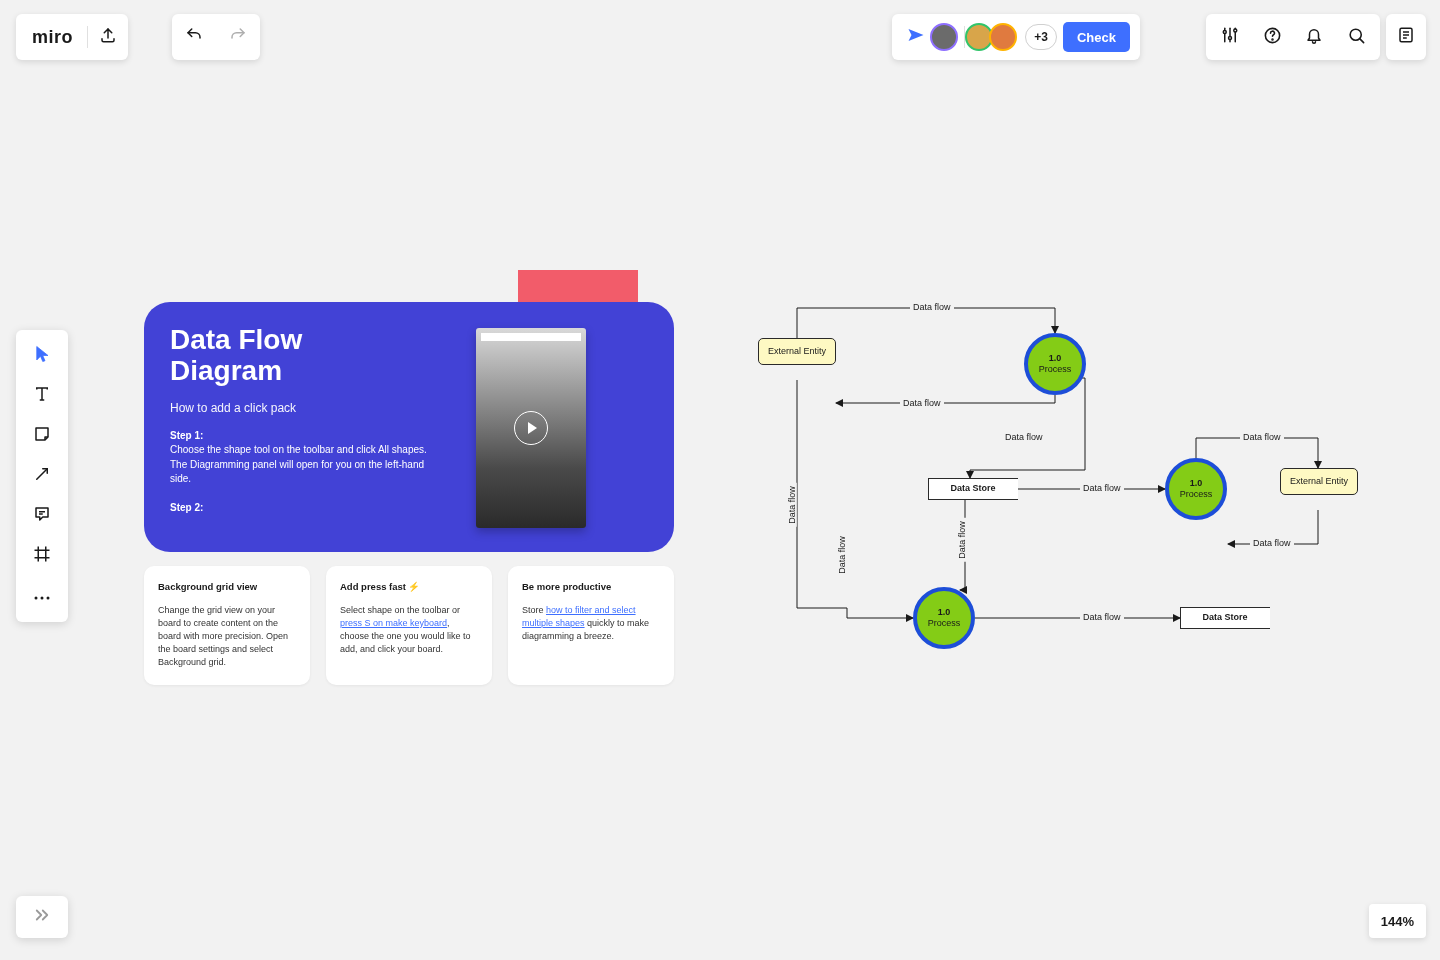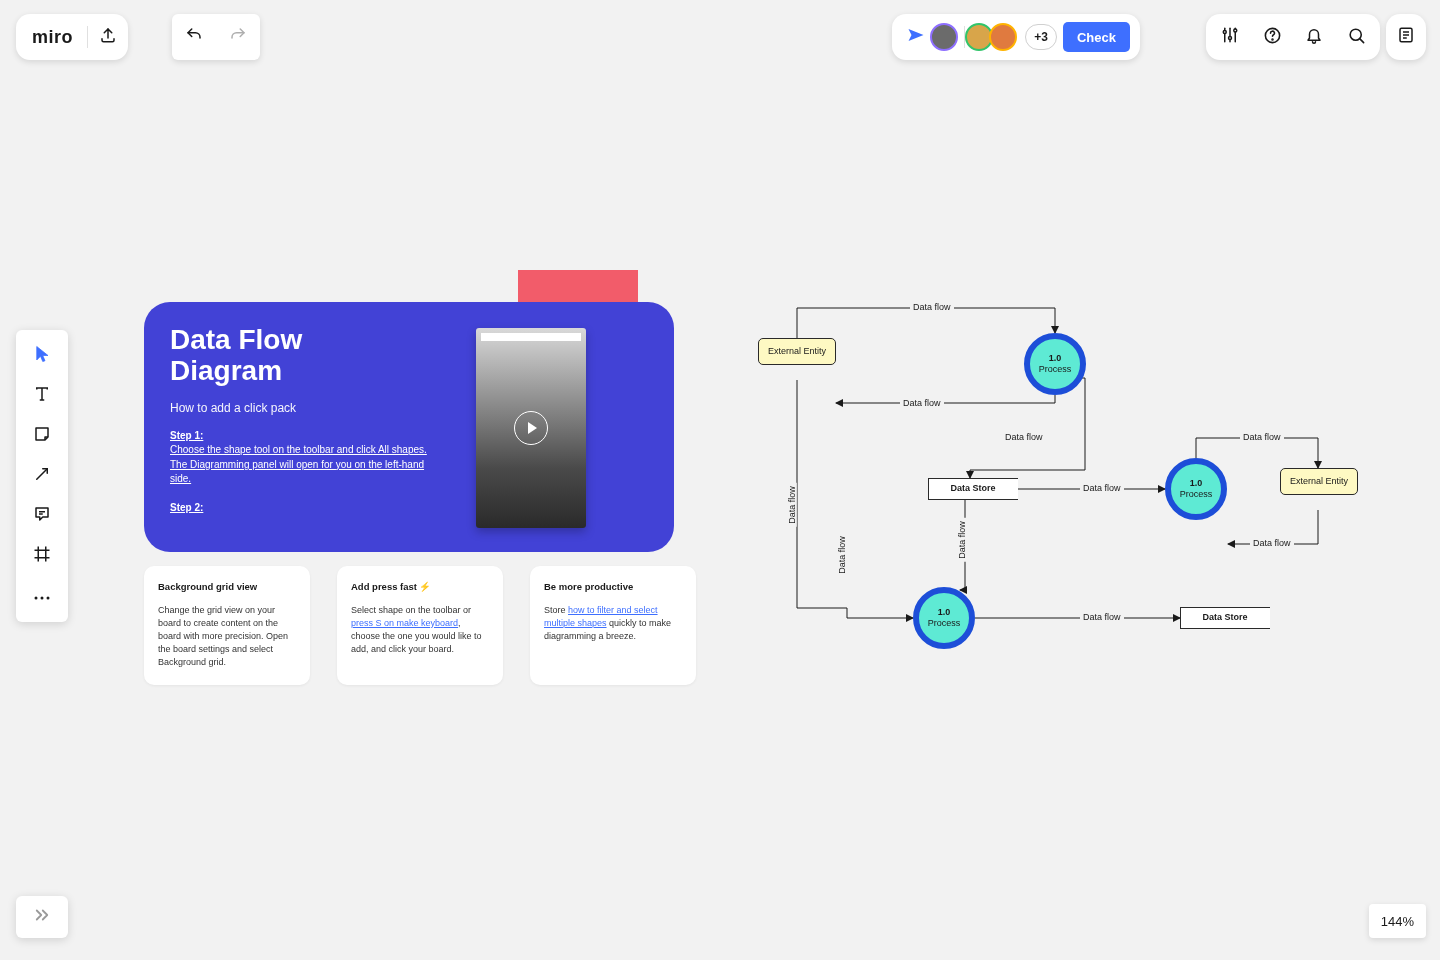--- a/index.html
+++ b/index.html
@@ -1,19 +1,19 @@
 <!DOCTYPE html>
 <html><head>
 <meta charset="utf-8">
 <style>
   *{box-sizing:border-box;margin:0;padding:0;font-family:-apple-system,BlinkMacSystemFont,"Segoe UI",Helvetica,Arial,sans-serif;}
   body{width:1440px;height:960px;background:#f2f2f2;position:relative;overflow:hidden;color:#1a1a1a;}
   
   .top-left, .top-right, .top-share, .top-notes{
-    position:absolute;top:14px;background:#fff;border-radius:14px;
+    position:absolute;top:14px;background:#fff;border-radius:6px;
     box-shadow:0 2px 6px rgba(0,0,0,.12);height:46px;display:flex;align-items:center;
   }
   .top-left{left:16px;}
   .top-left .logo{padding:0 14px 0 16px;font-weight:800;font-size:18px;letter-spacing:.5px;}
   .top-left .sep{width:1px;height:22px;background:#e0e0e0;}
   .top-left .tb{width:40px;height:46px;display:flex;align-items:center;justify-content:center;cursor:pointer;}
   .history{left:172px;position:absolute;top:14px;background:#fff;border-radius:6px;box-shadow:0 2px 6px rgba(0,0,0,.12);height:46px;display:flex;align-items:center;}
   .history .tb{width:44px;height:46px;display:flex;align-items:center;justify-content:center;cursor:pointer;}
   .history .tb.disabled{opacity:.35;cursor:default;}
 
@@ -35,46 +35,46 @@
   .top-notes{right:14px;width:40px;justify-content:center;cursor:pointer;}
 
   
   .left-toolbar{position:absolute;left:16px;top:330px;width:52px;background:#fff;border-radius:6px;box-shadow:0 2px 10px rgba(0,0,0,.14);padding:6px 0;display:flex;flex-direction:column;align-items:center;}
   .left-toolbar .tool{width:52px;height:40px;display:flex;align-items:center;justify-content:center;cursor:pointer;}
   .left-toolbar .tool.select svg path{fill:#3e6fff;stroke:#3e6fff;}
 
   .left-expand{position:absolute;left:16px;bottom:22px;width:52px;height:42px;background:#fff;border-radius:6px;box-shadow:0 2px 10px rgba(0,0,0,.14);display:flex;align-items:center;justify-content:center;cursor:pointer;}
 
   
-  .zoom{position:absolute;right:14px;bottom:22px;background:#fff;border-radius:4px;box-shadow:0 2px 6px rgba(0,0,0,.12);height:34px;padding:0 12px;display:flex;align-items:center;font-size:13px;font-weight:400;cursor:pointer;}
+  .zoom{position:absolute;right:14px;bottom:22px;background:#fff;border-radius:4px;box-shadow:0 2px 6px rgba(0,0,0,.12);height:34px;padding:0 12px;display:flex;align-items:center;font-size:13px;font-weight:700;cursor:pointer;}
 
   
   .info-card{position:absolute;left:144px;top:302px;width:530px;height:250px;background:#4242d6;border-radius:26px;color:#fff;padding:22px 26px;}
   .info-card h1{font-size:28px;font-weight:800;line-height:1.12;}
   .info-card .sub{margin-top:14px;font-size:12px;opacity:.95;}
-  .info-card .step{margin-top:14px;font-size:10px;line-height:1.45;max-width:260px;text-decoration:underline;}
+  .info-card .step{margin-top:14px;font-size:10px;line-height:1.45;max-width:260px;}
   .info-card .step b{display:block;font-size:10px;}
 
   .red-shape{position:absolute;left:508px;top:270px;width:130px;height:260px;pointer-events:none;}
 
   .video-thumb{position:absolute;left:476px;top:328px;width:110px;height:200px;background:linear-gradient(#d9d9d9,#4a4a4a 70%,#2a2a2a);border-radius:3px;display:flex;align-items:center;justify-content:center;cursor:pointer;box-shadow:0 4px 10px rgba(0,0,0,.25);}
   .video-thumb::before{content:"";position:absolute;top:5px;left:5px;right:5px;height:8px;background:#fff;}
   .play-btn{width:34px;height:34px;border-radius:50%;border:1.6px solid #fff;display:flex;align-items:center;justify-content:center;}
   .play-btn::after{content:"";display:block;border-left:9px solid #fff;border-top:6px solid transparent;border-bottom:6px solid transparent;margin-left:3px;}
 
-  .tips{position:absolute;left:144px;top:566px;display:flex;gap:27px;}
+  .tips{position:absolute;left:144px;top:566px;display:flex;gap:16px;}
   .tip{width:166px;background:#fff;border-radius:10px;padding:14px 14px 16px;font-size:9px;color:#333;line-height:1.45;box-shadow:0 1px 3px rgba(0,0,0,.06);}
   .tip .title{font-weight:700;font-size:9.5px;color:#1a1a1a;margin-bottom:10px;}
   .tip a{color:#3e6fff;text-decoration:underline;}
 
   
   .diagram{position:absolute;left:750px;top:300px;width:640px;height:340px;}
   .node{position:absolute;font-size:9px;text-align:center;display:flex;flex-direction:column;align-items:center;justify-content:center;line-height:1.25;}
   .entity{width:78px;height:27px;background:#fef9c3;border:1px solid #2a2a2a;border-radius:5px;}
-  .process{width:62px;height:62px;background:#5eead4;border:6px solid #1d4ed8;border-radius:50%;}
+  .process{width:62px;height:62px;background:#84cc16;border:4px solid #1d4ed8;border-radius:50%;}
   .store{width:90px;height:22px;border-top:1px solid #2a2a2a;border-bottom:1px solid #2a2a2a;background:#fff;}
   .store::before{content:"";position:absolute;left:0;top:-1px;bottom:-1px;width:10px;border:1px solid #2a2a2a;border-right:none;}
   .edge-label{position:absolute;font-size:9px;background:#f2f2f2;padding:0 3px;white-space:nowrap;}
   .vlabel{transform:rotate(-90deg);transform-origin:center;}
   .diagram svg{position:absolute;left:0;top:0;overflow:visible;}
 </style>
 </head>
 <body>
 
 <div class="top-left">

